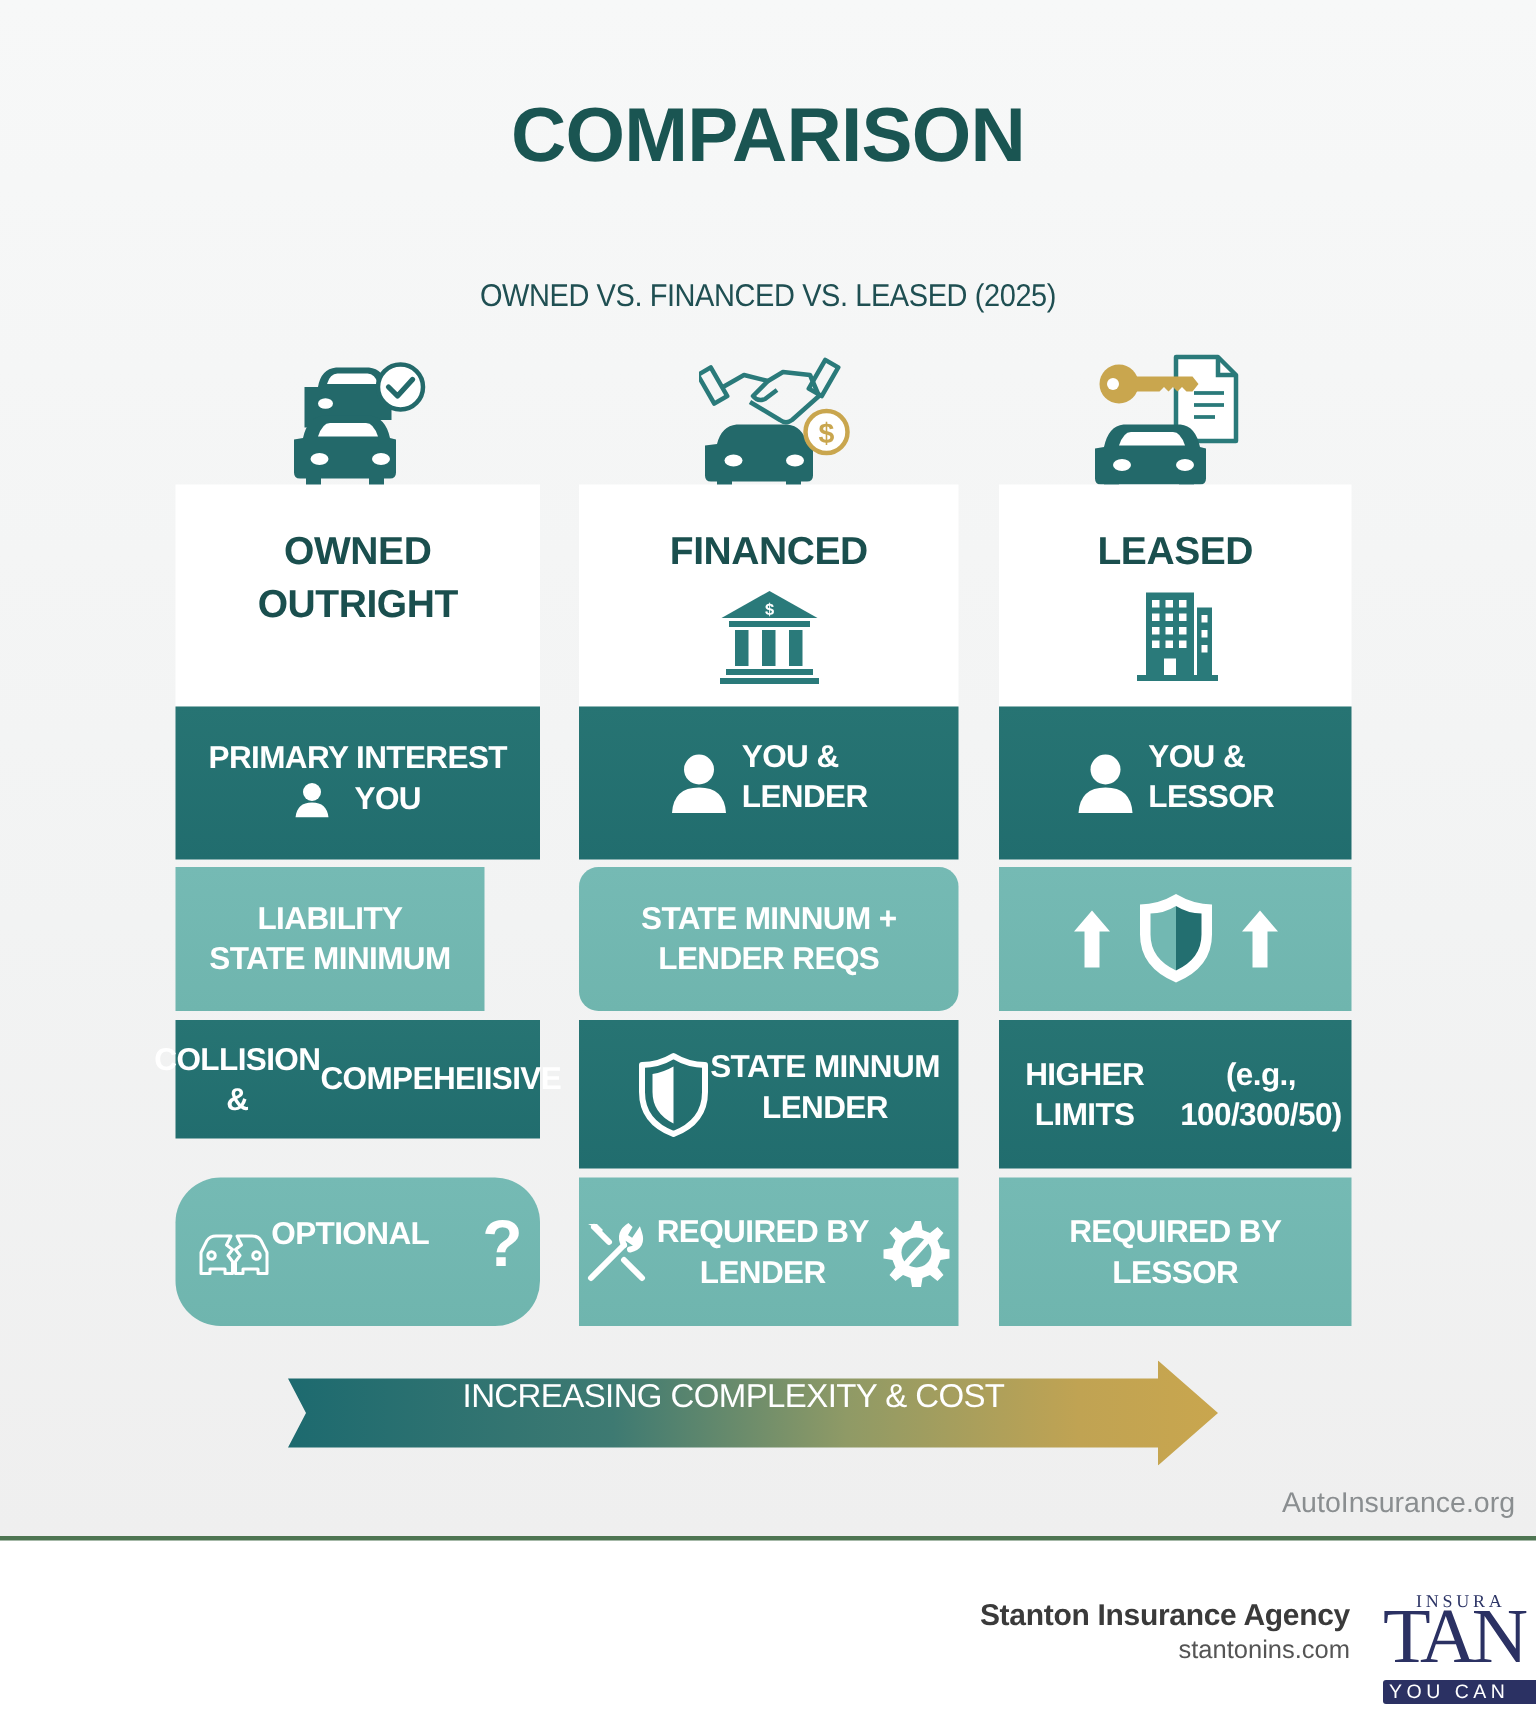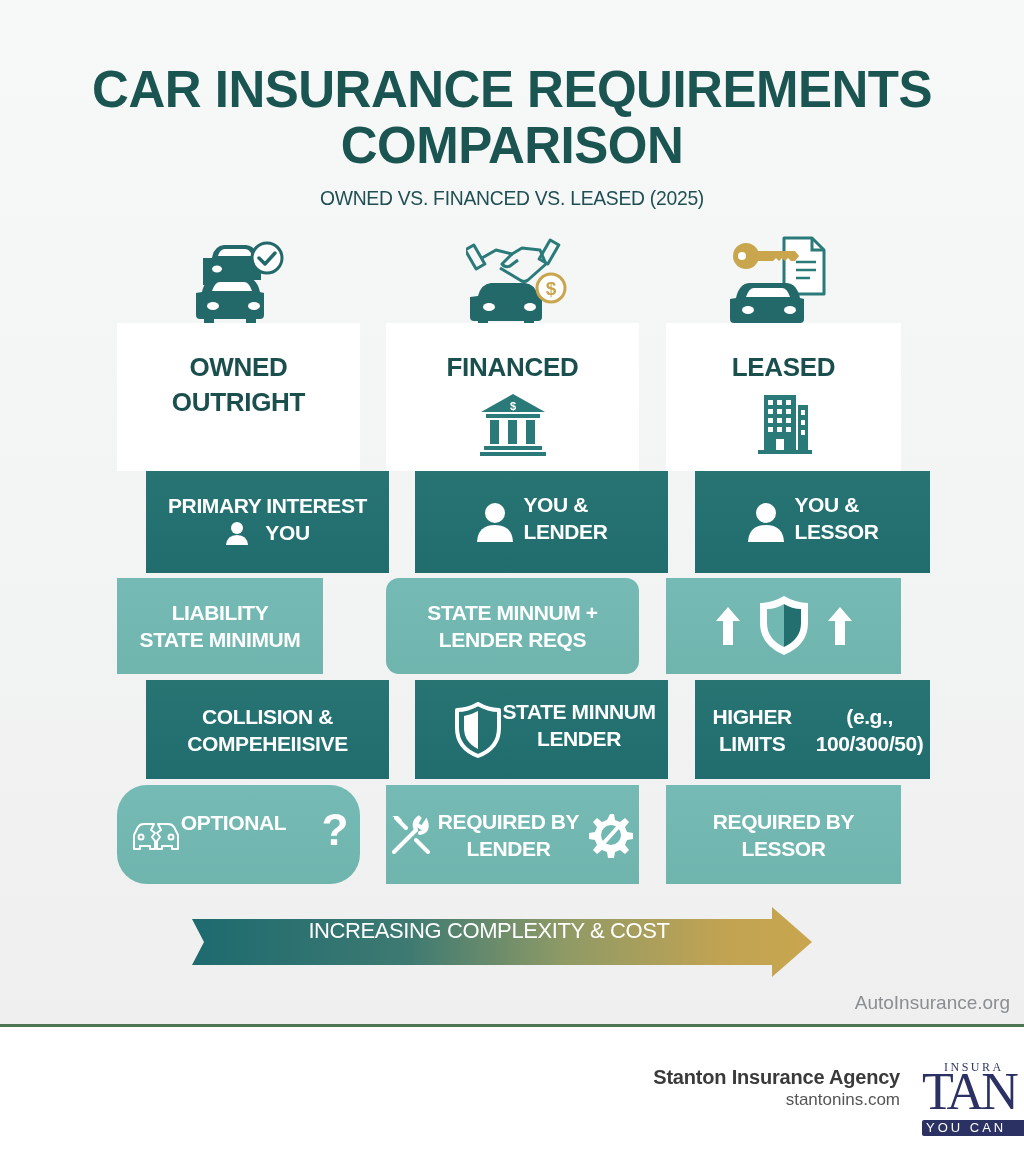--- a/index.html
+++ b/index.html
@@ -29,21 +29,21 @@
   .col-head {
     position: absolute; top: 323px; height: 148px; background: #ffffff;
     text-align: center; color: #1a4f4e; font-weight: 700;
   }
   .col-head .name { font-size: 26px; line-height: 35px; letter-spacing: -0.3px; }
   .cell {
     position: absolute; display: flex; align-items: center; justify-content: center;
     color: #ffffff; font-weight: 700; text-align: center;
     font-size: 21px; line-height: 27px; letter-spacing: -0.4px;
   }
-  .dark { background: #236f70; background: linear-gradient(180deg, #277473 0%, #216d6e 100%); margin-left: 29px; }
+  .dark { background: #236f70; background: linear-gradient(180deg, #277473 0%, #216d6e 100%); }
   .light { background: #72b8b2; background: linear-gradient(180deg, #75bab4 0%, #6fb5ae 100%); }
   .cell svg { flex: none; }
   .arrow-wrap { position: absolute; left: 192px; top: 907px; width: 622px; height: 70px; }
   .arrow-text {
     position: absolute; left: 0; right: 0; top: 11px; text-align: center;
     color: #ffffff; font-weight: 400; font-size: 22px; letter-spacing: -0.4px;
     transform: translateX(-14px);
   }
   .watermark {
     position: absolute; right: 14px; top: 992px; color: #8a8e90; font-size: 19px;
@@ -60,21 +60,20 @@
   .logo .top { position: absolute; left: 24px; top: 2px; font-family: "Liberation Serif", serif; color: #2d3566; font-size: 12px; letter-spacing: 2.5px; }
   .logo .big { position: absolute; left: 2px; top: 6px; font-family: "Liberation Serif", serif; color: #2b3163; font-size: 52px; line-height: 56px; letter-spacing: -3px; }
   .logo .band { position: absolute; left: 2px; top: 62px; width: 110px; height: 16px; background: #2b3163; border-radius: 2px; color: #ffffff; font-size: 13px; letter-spacing: 3px; padding-left: 4px; line-height: 16px; }
 </style>
 </head>
 <body>
 
 <div class="infographic">
 
   <div class="title">
-    <div>CAR INSURANCE REQUIREMENTS</div>
     <div>COMPARISON</div>
   </div>
   <div class="subtitle">OWNED VS. FINANCED VS. LEASED (2025)</div>
 
   <svg class="top-icon" style="left:196px;top:236px" width="92" height="92" viewBox="0 0 92 92">
     <g fill="#23696a">
       <path d="M16 22 q2 -12 12 -13 h22 q10 1 12 13 l3 0 v22 h-8 v5 h-8 v-5 h-34 v5 h-8 v-5 h-0 v-22 z"></path>
       <path d="M6 56 q3 -14 14 -15 h30 q11 1 14 15 l4 1 v22 q0 4 -4 4 h-4 v6 h-10 v-6 h-32 v6 h-10 v-6 h-4 q-4 0 -4 -4 v-22 z"></path>
     </g>
     <g fill="#ffffff">
@@ -180,21 +179,21 @@
           <circle cx="12" cy="7" r="6" fill="#fff"></circle>
           <path d="M1 24 q1 -10 11 -10 q10 0 11 10 z" fill="#fff"></path>
         </svg>
       <span>YOU</span>
     </div>
   </div>
   <div class="cell light" style="left:117px;top:578px;width:206px;height:96px;flex-direction:column;">
     <div>LIABILITY</div>
     <div>STATE MINIMUM</div>
   </div>
-  <div class="cell dark" style="left:117px;top:680px;width:243px;height:99px;flex-direction:column;">
+  <div class="cell dark" style="left:117px;top:680px;width:243px;height:79px;flex-direction:row;">
     <div>COLLISION &amp;</div>
     <div>COMPEHEIISIVE</div>
   </div>
   <div class="cell light" style="left:117px;top:785px;width:243px;height:99px;border-radius:30px;">
     <svg style="position:absolute;left:14px;top:34px" width="50" height="34" viewBox="0 0 50 34">
       <g fill="none" stroke="#fff" stroke-width="2" stroke-linejoin="round">
         <path d="M3 24 v-8 l4 -8 q2 -3 6 -3 h10 l-3 6 l4 3 l-3 4 l3 4 v8 h-5 v-3 h-10 v3 h-6 z"></path>
         <path d="M47 24 v-8 l-4 -8 q-2 -3 -6 -3 h-10 l3 6 l-4 3 l3 4 l-3 4 v8 h5 v-3 h10 v3 h6 z"></path>
         <circle cx="10" cy="18" r="2.5"></circle>
           <circle cx="40" cy="18" r="2.5"></circle>

